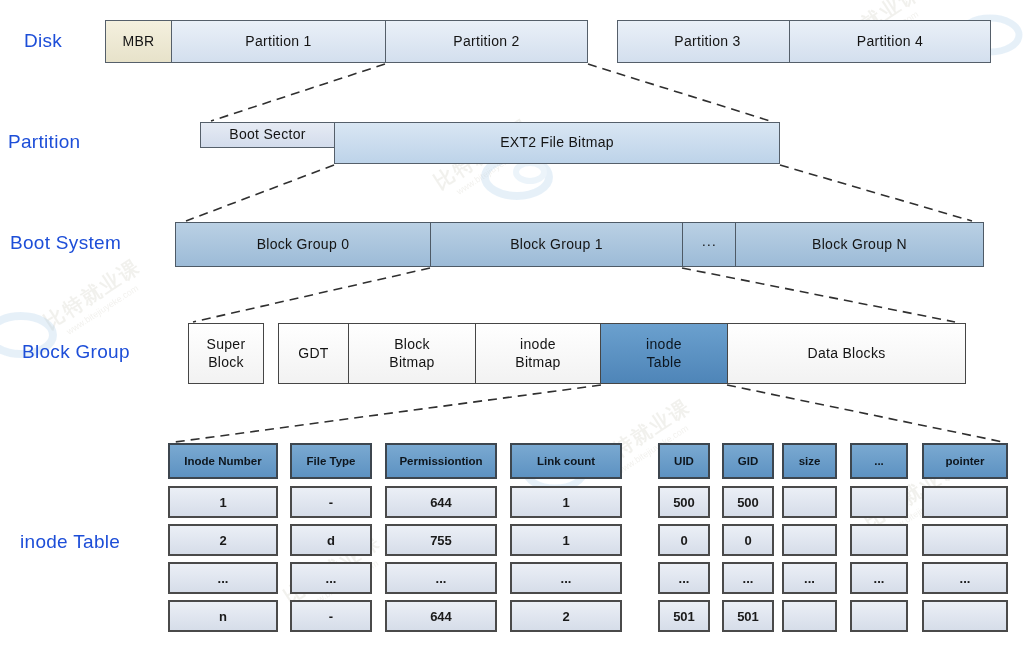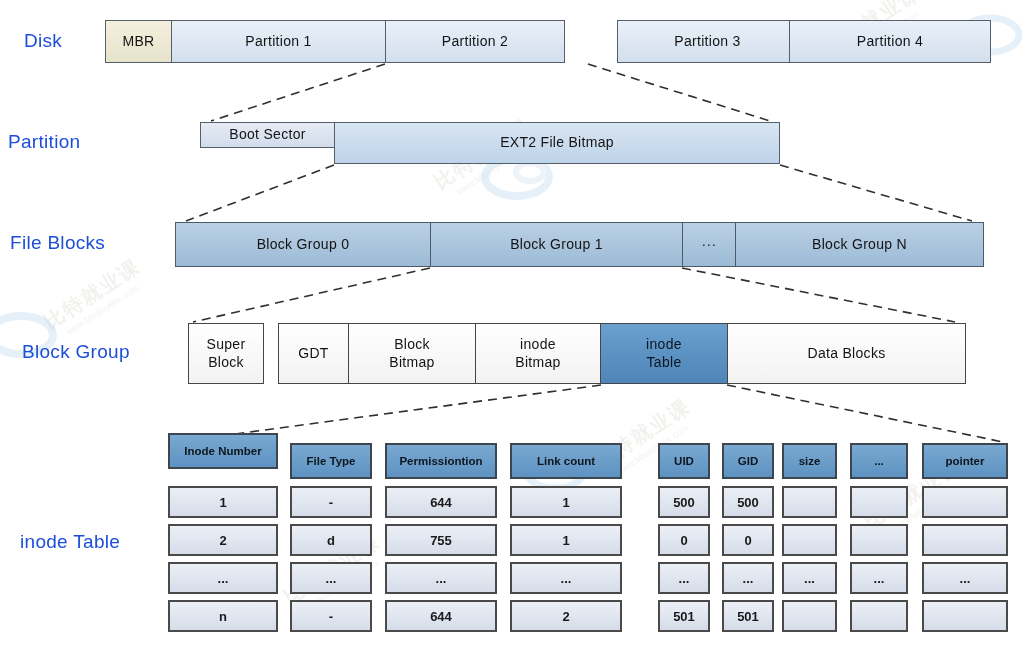--- a/index.html
+++ b/index.html
@@ -80,27 +80,27 @@
       <line x1="780" y1="165" x2="972" y2="221"></line>
       <line x1="430" y1="268" x2="193" y2="322"></line>
       <line x1="682" y1="268" x2="955" y2="322"></line>
       <line x1="601" y1="385" x2="175" y2="442"></line>
       <line x1="727" y1="385" x2="1003" y2="442"></line>
     </g>
   </svg>
 
   <div class="row-label" style="left:24px;top:30px">Disk</div>
   <div class="row-label" style="left:8px;top:131px">Partition</div>
-  <div class="row-label" style="left:10px;top:232px">File Blocks</div>
+  <div class="row-label" style="left:10px;top:232px">Boot System</div>
   <div class="row-label" style="left:22px;top:341px">Block Group</div>
   <div class="row-label" style="left:20px;top:531px">inode Table</div>
 
   <div class="box mbr" style="left:105px;top:20px;width:67px;height:43px">MBR</div>
   <div class="box r1" style="left:171px;top:20px;width:215px;height:43px">Partition 1</div>
-  <div class="box r1" style="left:385px;top:20px;width:180px;height:43px">Partition 2</div>
+  <div class="box r1" style="left:385px;top:20px;width:203px;height:43px">Partition 2</div>
   <div class="box r1" style="left:617px;top:20px;width:181px;height:43px">Partition 3</div>
   <div class="box r1" style="left:789px;top:20px;width:202px;height:43px">Partition 4</div>
 
   <div class="box boot" style="left:200px;top:122px;width:135px;height:26px">Boot Sector</div>
   <div class="box ext2" style="left:334px;top:122px;width:446px;height:42px">EXT2 File Bitmap</div>
 
   <div class="box r3" style="left:175px;top:222px;width:256px;height:45px">Block Group 0</div>
   <div class="box r3" style="left:430px;top:222px;width:253px;height:45px">Block Group 1</div>
   <div class="box r3" style="left:682px;top:222px;width:54px;height:45px">···</div>
   <div class="box r3" style="left:735px;top:222px;width:249px;height:45px">Block Group N</div>
@@ -110,21 +110,21 @@
   <div class="box r4" style="left:278px;top:323px;width:71px;height:61px">GDT</div>
   <div class="box r4" style="left:348px;top:323px;width:128px;height:61px">Block
 Bitmap</div>
   <div class="box r4" style="left:475px;top:323px;width:126px;height:61px">inode
 Bitmap</div>
   <div class="box r4 itable" style="left:600px;top:323px;width:128px;height:61px">inode
 Table</div>
   <div class="box r4" style="left:727px;top:323px;width:239px;height:61px">Data Blocks</div>
 
   <div id="inode-table-host">
-      <div class="tbl-head" style="left: 168px; top: 433px; width: 110px; height: 36px;">Inode Number</div>
+      <div class="tbl-head" style="left: 168px; top: 443px; width: 110px; height: 36px;">Inode Number</div>
       <div class="tbl-head" style="left: 290px; top: 443px; width: 82px; height: 36px;">File Type</div>
       <div class="tbl-head" style="left: 385px; top: 443px; width: 112px; height: 36px;">Permissiontion</div>
       <div class="tbl-head" style="left: 510px; top: 443px; width: 112px; height: 36px;">Link count</div>
       <div class="tbl-head" style="left: 658px; top: 443px; width: 52px; height: 36px;">UID</div>
       <div class="tbl-head" style="left: 722px; top: 443px; width: 52px; height: 36px;">GID</div>
       <div class="tbl-head" style="left: 782px; top: 443px; width: 55px; height: 36px;">size</div>
       <div class="tbl-head" style="left: 850px; top: 443px; width: 58px; height: 36px;">...</div>
       <div class="tbl-head" style="left: 922px; top: 443px; width: 86px; height: 36px;">pointer</div>
       <div class="tbl-cell" style="left: 168px; top: 486px; width: 110px; height: 32px;">1</div>
       <div class="tbl-cell" style="left: 290px; top: 486px; width: 82px; height: 32px;">-</div>

